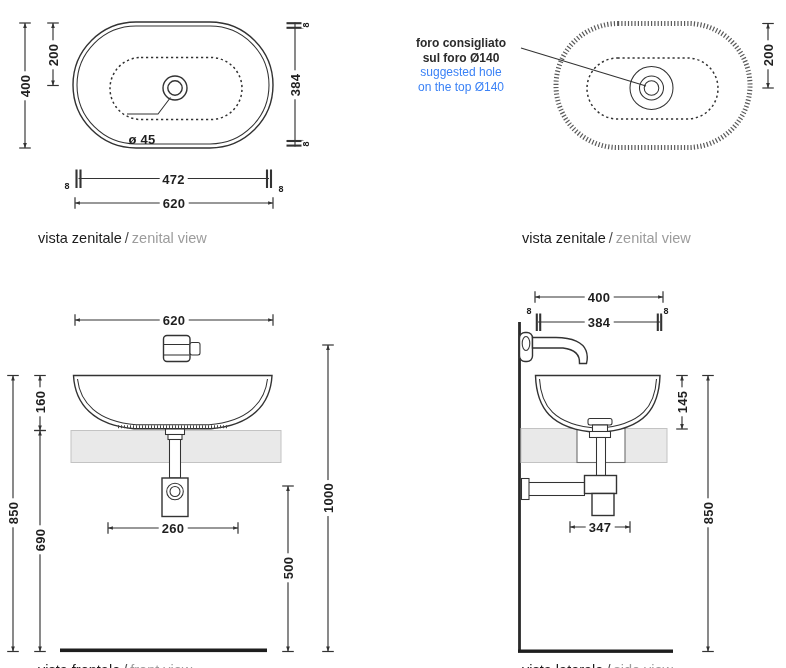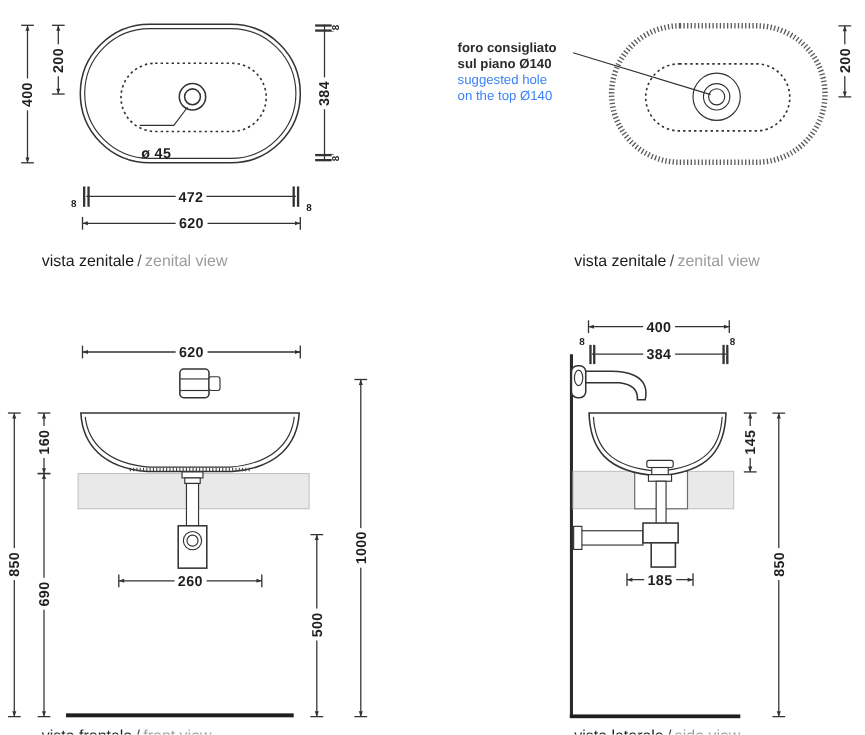--- a/index.html
+++ b/index.html
@@ -30,21 +30,21 @@
   .lbl.v{transform:translate(-50%,-50%) rotate(-90deg);}
   .lbl.sm{font-size:9px;padding:0 1px;letter-spacing:0;}
   .lbl.nobg{background:transparent;margin-top:34px;}
   .caption{
     position:absolute;white-space:nowrap;font-size:14.5px;line-height:1.1;
     color:#1c1c1c;background:transparent;
   }
   .caption .it{font-weight:400;color:#1c1c1c;}
   .caption .sep{font-weight:400;color:#4a4a4a;margin:0 3px;}
   .caption .en{font-weight:400;color:#9c9c9c;}
-  .note{position:absolute;left:416px;top:36px;font-size:12px;line-height:14.6px;white-space:nowrap;}
+  .note{position:absolute;left:416px;top:36px;font-size:12px;line-height:14.6px;white-space:nowrap;text-align:center;}
   .note .b{font-weight:700;color:#2b2b2b;display:block;}
   .note .g{font-weight:400;color:#3b82f6;display:block;}
 </style>
 </head>
 <body>
 
 <div class="canvas">
 
   <svg width="786" height="668" viewBox="0 0 786 668">
     <defs>
@@ -174,21 +174,21 @@
   <span class="lbl sm" style="left:67px;top:186px">8</span>
   <span class="lbl sm" style="left:281px;top:189px">8</span>
   <span class="lbl" style="left:174px;top:203px">620</span>
   <span class="lbl nobg" style="left:142px;top:105px">ø 45</span>
   <div class="caption" style="left:38px;top:231px">
     <span class="it">vista zenitale</span><span class="sep">/</span><span class="en">zenital view</span>
   </div>
 
   <div class="note">
     <span class="b">foro consigliato</span>
-    <span class="b">sul piano Ø140</span>
+    <span class="b">sul foro Ø140</span>
     <span class="g">suggested hole</span>
     <span class="g">on the top Ø140</span>
   </div>
   <span class="lbl v" style="left:768px;top:55px">200</span>
   <div class="caption" style="left:522px;top:231px">
     <span class="it">vista zenitale</span><span class="sep">/</span><span class="en">zenital view</span>
   </div>
 
   <span class="lbl" style="left:174px;top:320px">620</span>
   <span class="lbl v" style="left:13px;top:513px">850</span>
@@ -200,18 +200,18 @@
   <div class="caption" style="left:38px;top:663px">
     <span class="it">vista frontale</span><span class="sep">/</span><span class="en">front view</span>
   </div>
 
   <span class="lbl" style="left:599px;top:297px">400</span>
   <span class="lbl" style="left:599px;top:322px">384</span>
   <span class="lbl sm" style="left:529px;top:311px">8</span>
   <span class="lbl sm" style="left:666px;top:311px">8</span>
   <span class="lbl v" style="left:682px;top:402px">145</span>
   <span class="lbl v" style="left:708px;top:513px">850</span>
-  <span class="lbl" style="left:600px;top:527px">185</span>
+  <span class="lbl" style="left:600px;top:527px">347</span>
   <div class="caption" style="left:522px;top:663px">
     <span class="it">vista laterale</span><span class="sep">/</span><span class="en">side view</span>
   </div>
 
 </div>
 
 </body></html>

